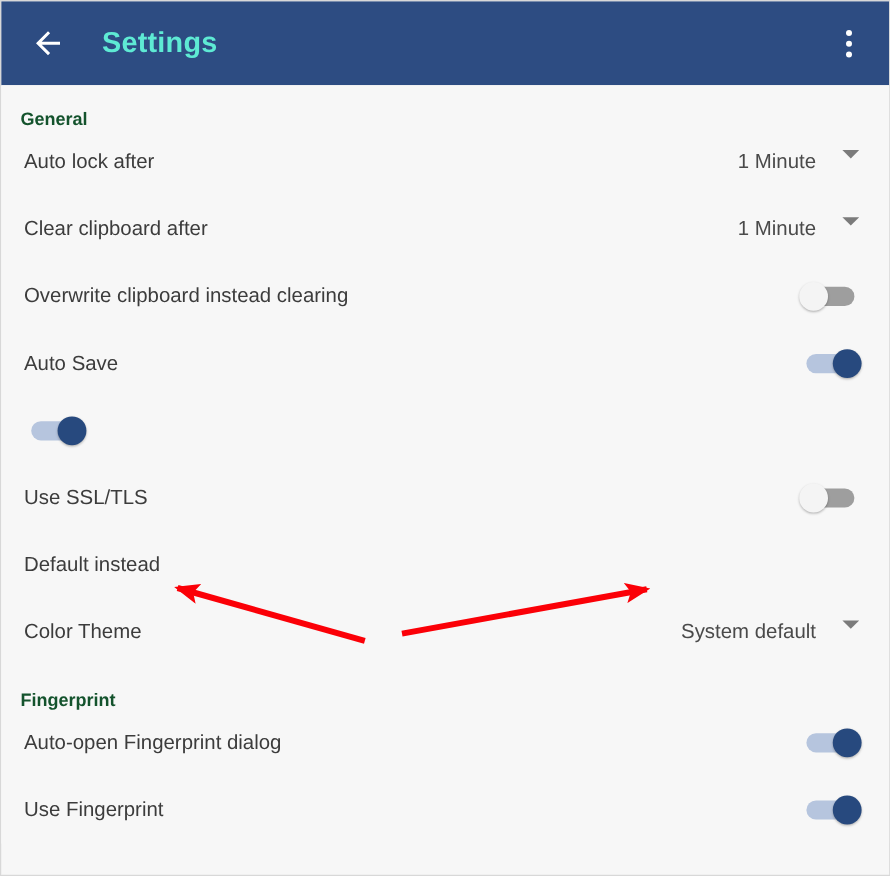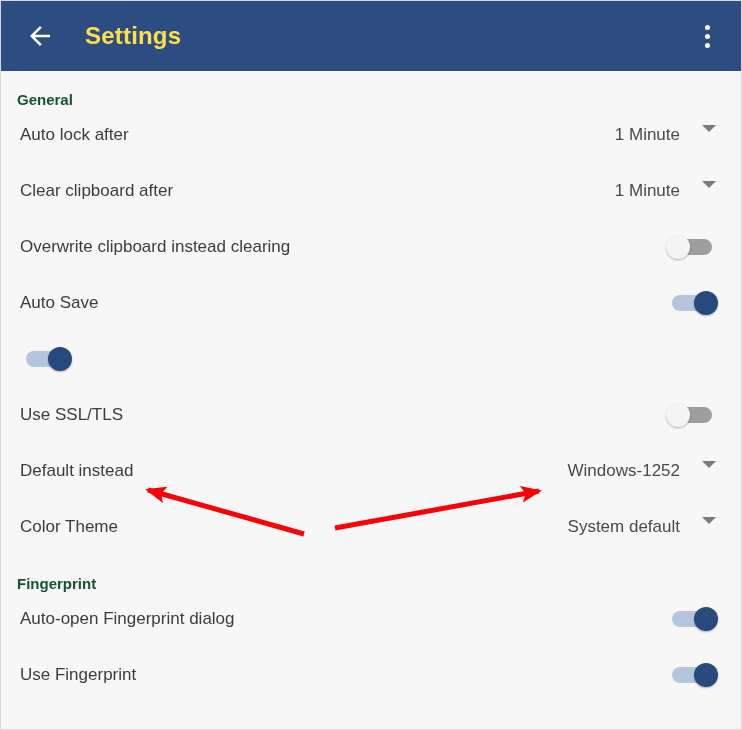--- a/index.html
+++ b/index.html
@@ -31,21 +31,21 @@
     box-sizing: border-box;
   }
   .back-icon {
     width: 30px;
     height: 30px;
     flex: 0 0 auto;
     display: block;
     cursor: pointer;
   }
   .appbar-title {
-    color: #fde047;
+    color: #5eead4;
     font-size: 24px;
     font-weight: bold;
     letter-spacing: 0.2px;
     margin-left: 30px;
     white-space: nowrap;
   }
   .appbar-spacer { flex: 1 1 auto; }
   .overflow-icon {
     width: 40px;
     height: 44px;
@@ -213,24 +213,20 @@
       </div>
       <div class="row">
         <div class="row-label">Use SSL/TLS</div>
         <div class="switch off">
           <div class="track"></div>
           <div class="thumb"></div>
         </div>
       </div>
       <div class="row">
         <div class="row-label">Default instead</div>
-        <div class="row-value-wrap">
-          <div class="row-value">Windows-1252</div>
-          <div class="caret"></div>
-        </div>
       </div>
       <div class="row">
         <div class="row-label">Color Theme</div>
         <div class="row-value-wrap">
           <div class="row-value">System default</div>
           <div class="caret"></div>
         </div>
       </div>
       <div class="section-header">Fingerprint</div>
       <div class="row">

